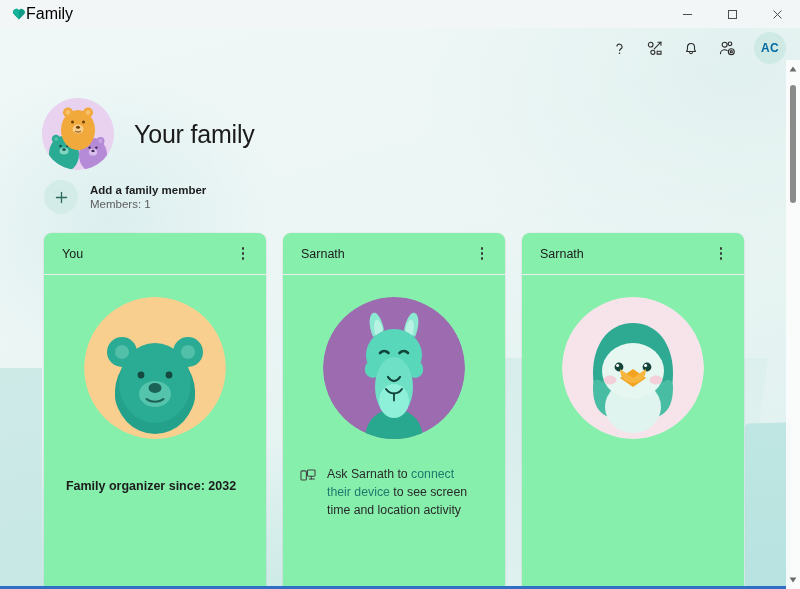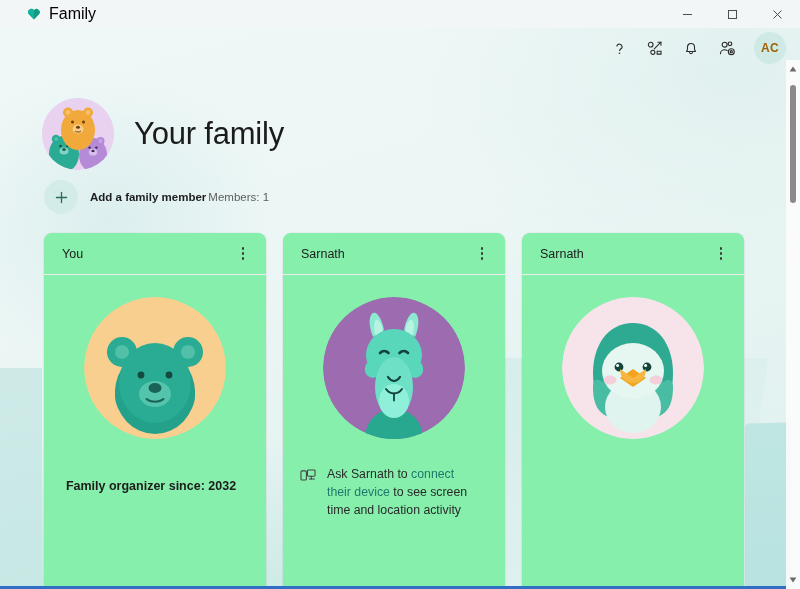--- a/index.html
+++ b/index.html
@@ -26,22 +26,21 @@
     width: 800px;
     height: 28px;
     background: #f3f6f6;
     display: flex;
     align-items: center;
     z-index: 40;
   }
   .titlebar-left {
     display: flex;
     align-items: center;
-    gap: 8px;
-    padding-left: 27px;
+    padding-left: 12px;
   }
   .app-heart {
     width: 14px; height: 14px;
     display: block;
   }
   .win-controls {
     position: absolute;
     right: 0; top: 0;
     display: flex;
     height: 28px;
@@ -117,21 +116,21 @@
     justify-content: center;
     border-radius: 4px;
     color: #2b2b2b;
   }
   .cmd-icon svg { display: block; }
   .avatar-chip {
     width: 32px; height: 32px;
     margin-left: 8px;
     border-radius: 50%;
     background: #cfe9e4;
-    color: #a16207;
+    color: #0369a1;
     font-size: 12px;
     font-weight: 600;
     display: flex;
     align-items: center;
     justify-content: center;
     letter-spacing: 0.3px;
   }
 
   
   .family-header {
@@ -143,21 +142,21 @@
     z-index: 10;
   }
   .family-avatar {
     width: 72px; height: 72px;
     border-radius: 50%;
     overflow: hidden;
     background: #e8d3ee;
     flex: none;
   }
   .family-title {
-    font-size: 31px;
+    font-size: 25px;
     color: #1b1b1b;
     font-weight: 400;
     letter-spacing: -0.2px;
   }
 
   .add-member {
     position: absolute;
     left: 44px; top: 180px;
     display: flex;
     align-items: center;
@@ -167,21 +166,21 @@
   .plus-circle {
     width: 34px; height: 34px;
     border-radius: 50%;
     background: #d4ece7;
     display: flex;
     align-items: center;
     justify-content: center;
     flex: none;
   }
   .plus-circle svg { display: block; }
-  .add-text-wrap { display: flex; flex-direction: row; gap: 2px; }
+  .add-text-wrap { display: flex; flex-direction: column; gap: 2px; }
   .add-title {
     font-size: 11.5px;
     font-weight: 700;
     color: #1d1d1d;
   }
   .add-sub {
     font-size: 11.5px;
     color: #5d5d5d;
   }
 

